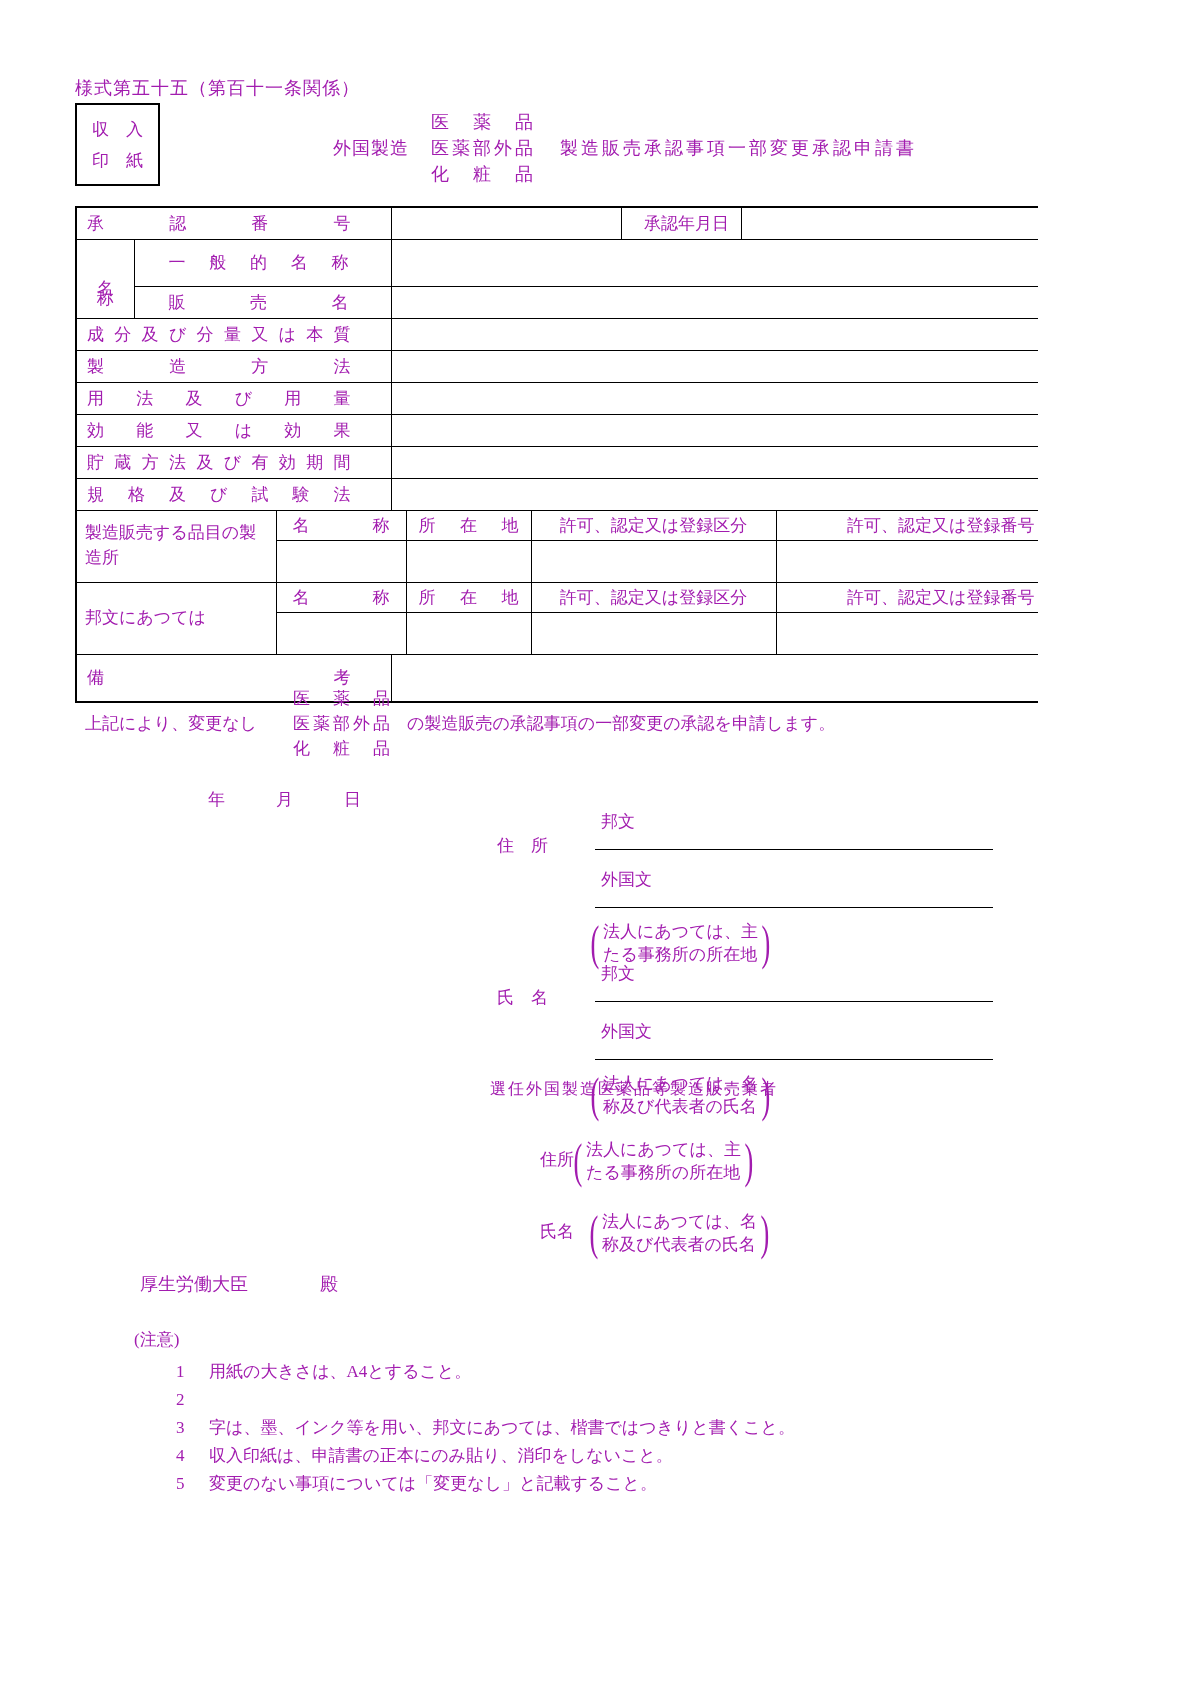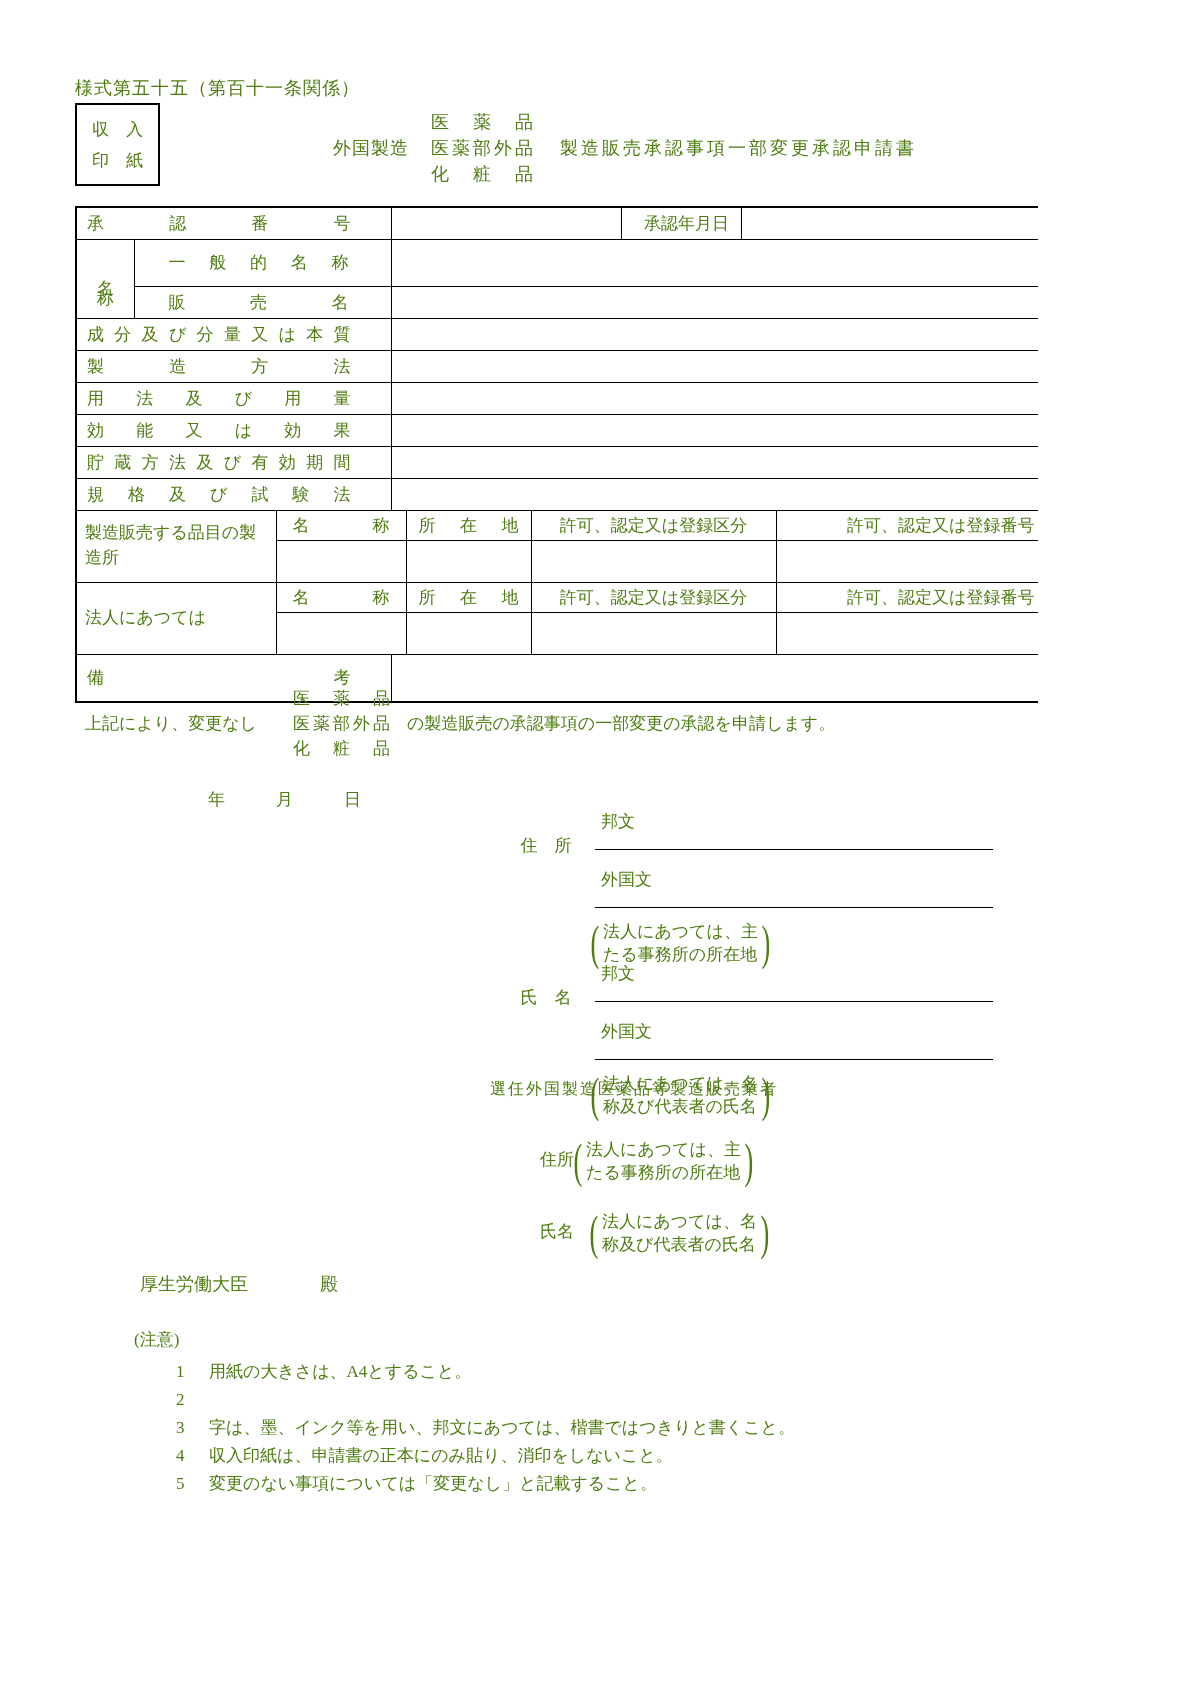--- a/index.html
+++ b/index.html
@@ -2,21 +2,21 @@
 <html><head>
 <meta charset="utf-8">
 <style>
   * { margin: 0; padding: 0; box-sizing: border-box; }
   html, body { background: #ffffff; }
   .page {
     position: relative;
     width: 1038px;
     height: 1695px;
     background: #ffffff;
-    color: #4d7c0f;
+    color: #a21caf;
     font-family: "Liberation Serif", "DejaVu Serif", serif;
     font-size: 17px;
     overflow: hidden;
   }
 
   
   .form-number { position: absolute; left: 75px; top: 76px; font-size: 18px; letter-spacing: 1px; }
   .stamp-box {
     position: absolute; left: 75px; top: 103px; width: 85px; height: 83px;
     border: 2px solid #000; display: flex; flex-direction: column;
@@ -61,21 +61,21 @@
   .st-lead { margin-right: 36px; }
   .st-tail { margin-left: 14px; }
   .st-stack > span { line-height: 25px; }
 
   .date-line { position: absolute; left: 208px; top: 788px; white-space: pre; }
 
   
   .fgroup { position: absolute; left: 497px; display: flex; }
   .g-address { top: 804px; }
   .g-name { top: 956px; }
-  .flabel { width: 98px; padding-top: 30px; white-space: pre; text-align: center; }
+  .flabel { width: 98px; padding-top: 30px; white-space: pre; }
   .wline {
     width: 398px; border-bottom: 1.6px solid #000;
     padding: 6px 0 16px 6px; margin-bottom: 12px;
   }
   .pnote { display: flex; align-items: center; margin: 4px 0 0 -8px; }
   .pnote-lines { display: inline-flex; flex-direction: column; line-height: 23px; }
   .bigparen {
     display: inline-block; font-size: 48px; line-height: 0.9; font-weight: 300;
     transform: scaleX(0.55); font-family: "Liberation Serif", serif;
   }
@@ -270,21 +270,21 @@
         <td colspan="3" class="hdrC">許可、認定又は登録区分</td>
         <td class="hdrC">許可、認定又は登録番号</td>
       </tr>
       <tr class="h42">
         <td colspan="2"></td>
         <td></td>
         <td colspan="3"></td>
         <td></td>
       </tr>
       <tr class="h30">
-        <td colspan="2" rowspan="2" class="siteLbl">法人にあつては</td>
+        <td colspan="2" rowspan="2" class="siteLbl">邦文にあつては</td>
         <td colspan="2" class="hdrName">
             <div class="spread">
               <span>名</span>
               <span>称</span>
             </div>
           </td>
         <td class="hdrAddr">
             <div class="spread">
               <span>所</span>
               <span>在</span>

